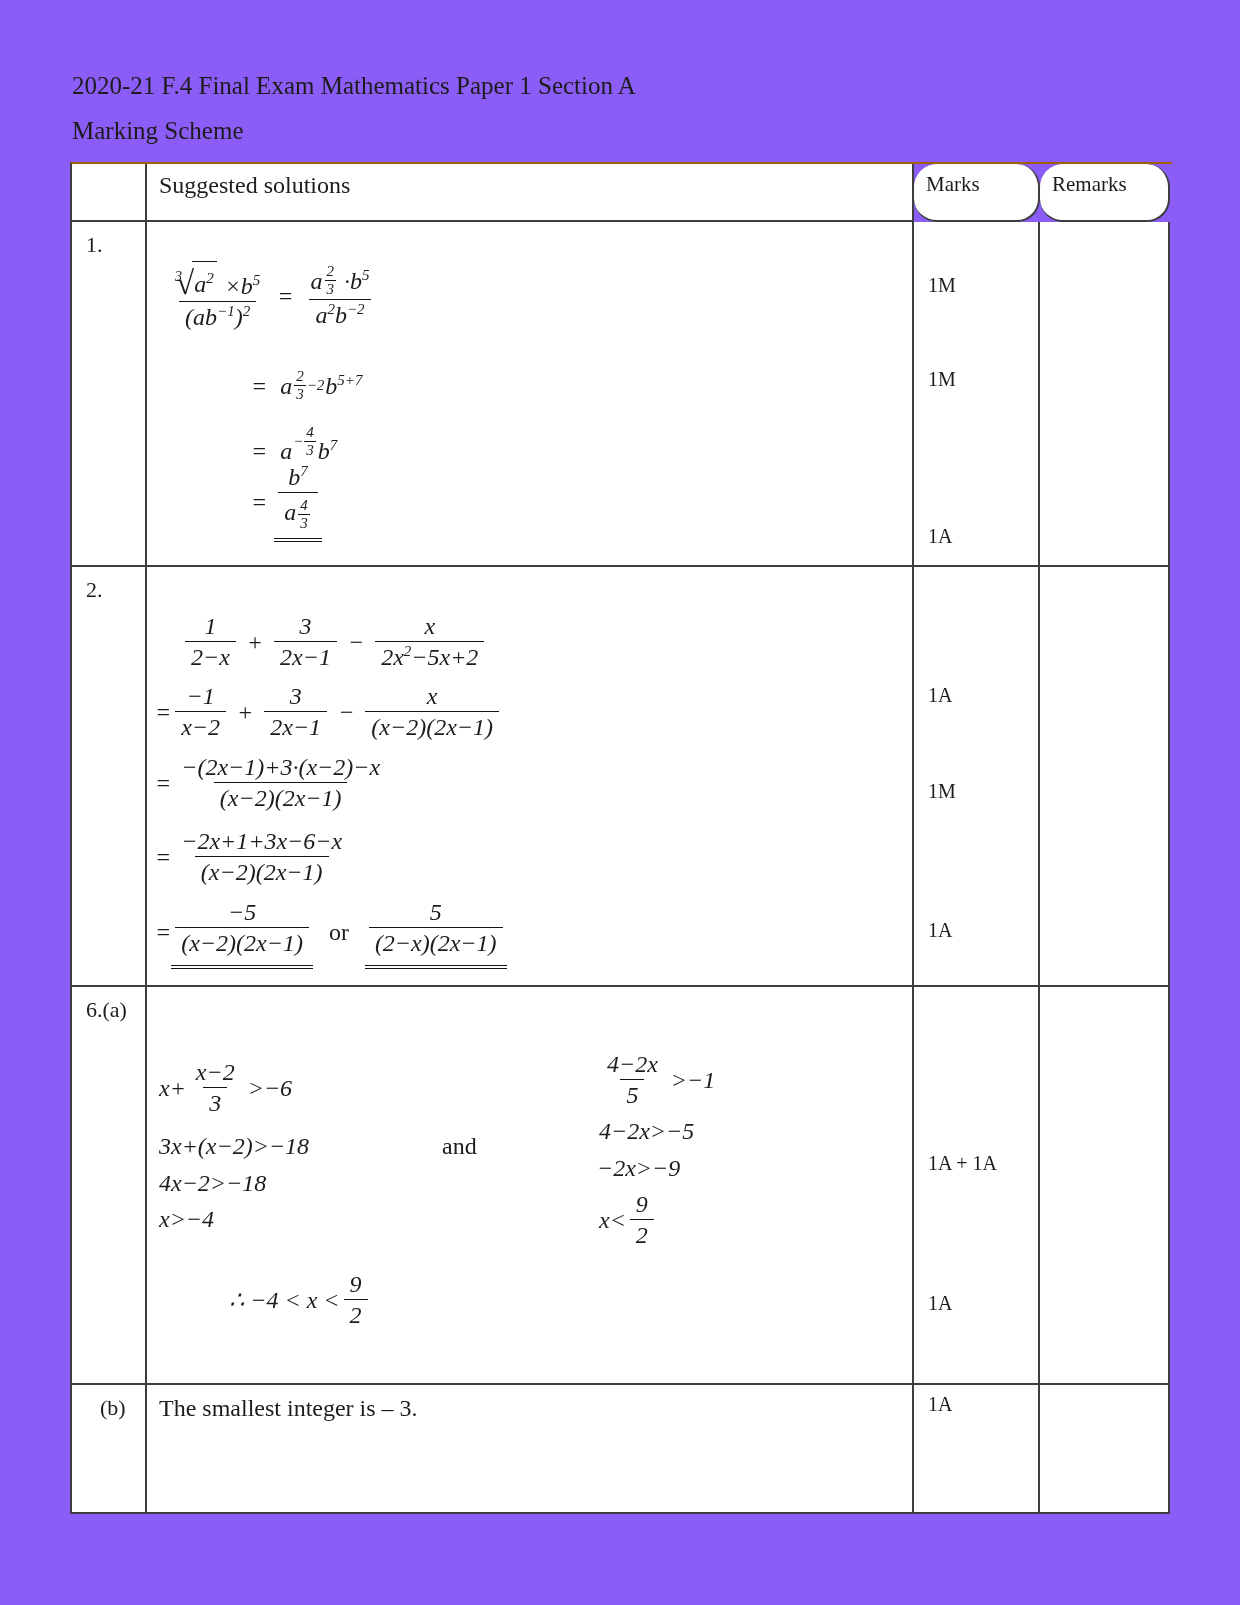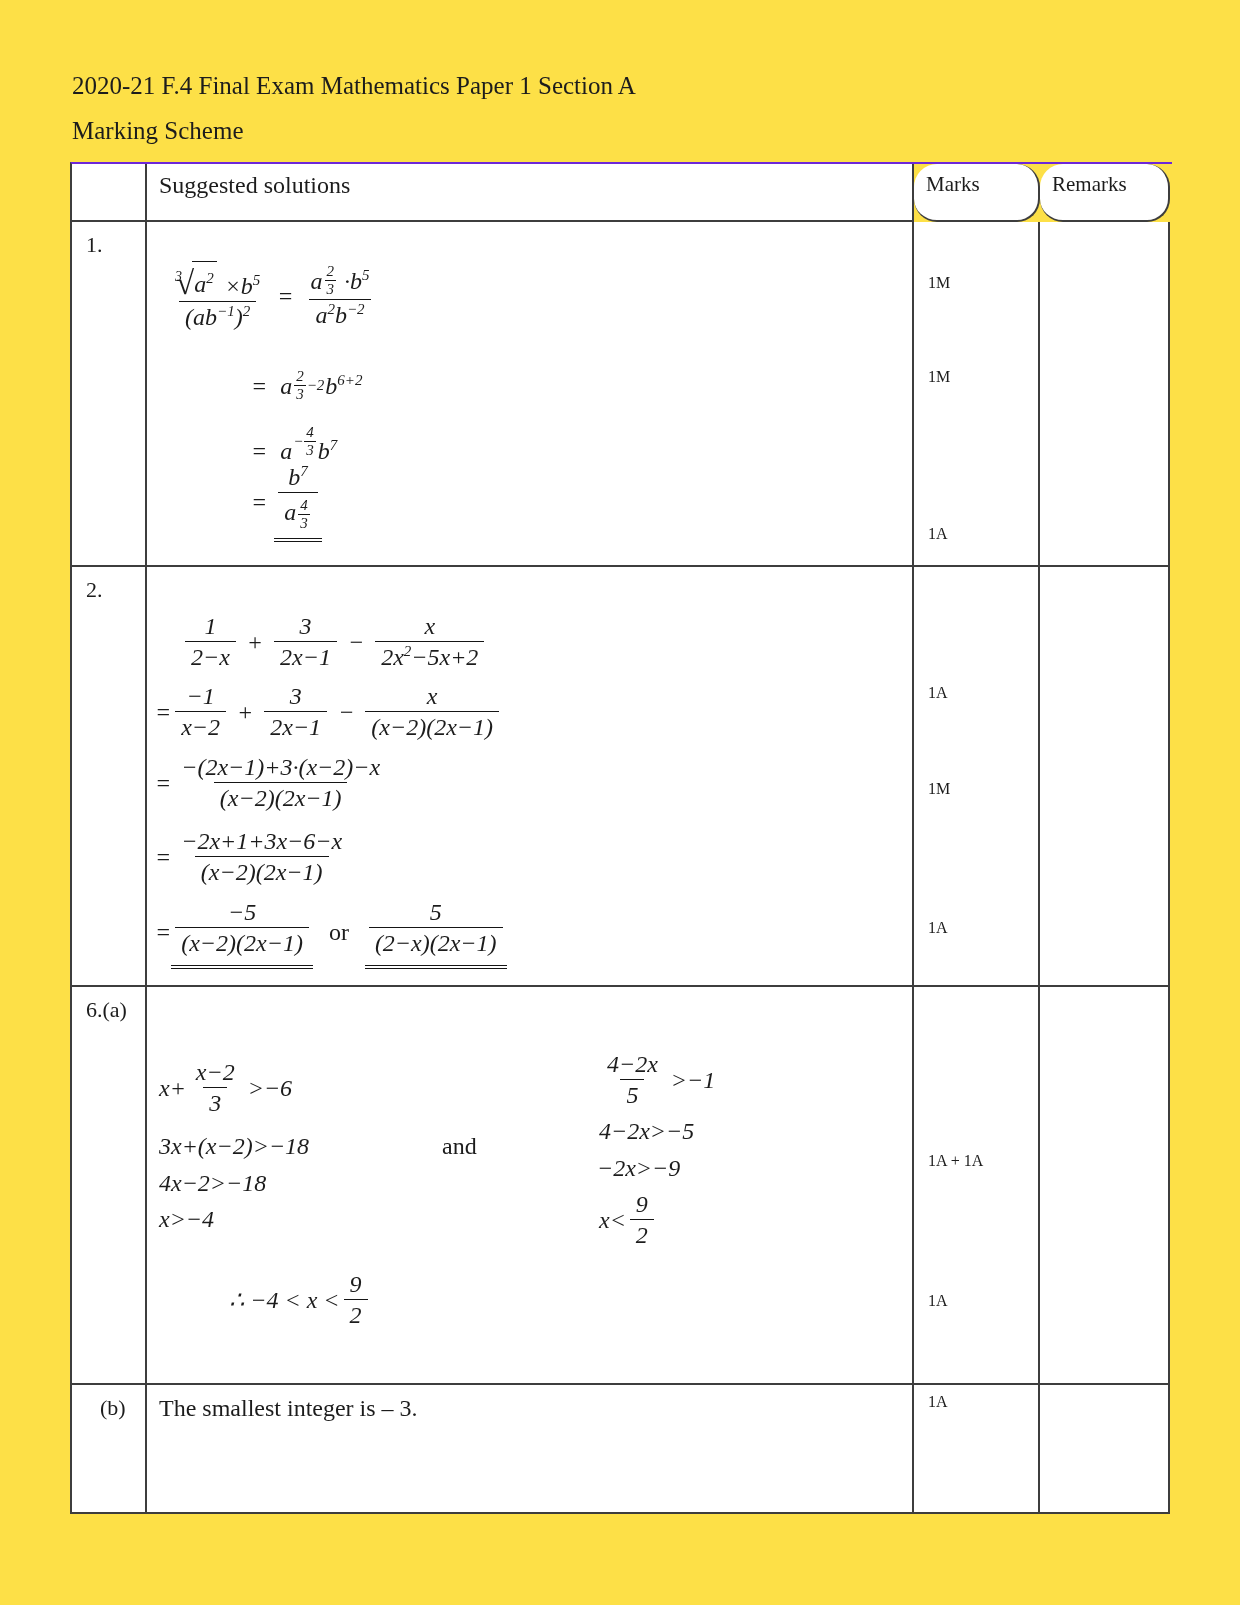--- a/index.html
+++ b/index.html
@@ -1,29 +1,29 @@
 <!DOCTYPE html>
 <html><head>
 <meta charset="utf-8">
 <style>
   * { margin:0; padding:0; box-sizing:border-box; }
   body { background:#e8e8e8; font-family:"Liberation Serif", serif; }
   .page {
-    position:relative; width:1240px; height:1605px; background:#fde047;
+    position:relative; width:1240px; height:1605px; background:#8b5cf6;
     color:#1c1c1c; overflow:hidden; margin:0 auto;
   }
   .doc-title { position:absolute; left:72px; top:72px; font-size:25px; white-space:nowrap; }
   .doc-subtitle { position:absolute; left:72px; top:117px; font-size:25px; white-space:nowrap; }
 
   .sheet-table {
     position:absolute; left:70px; top:162px; width:1102px;
     display:grid;
     grid-template-columns:75px 767px 126px 130px;
     grid-template-rows:58px 345px 420px 398px 129px;
-    border-top:2px solid #6d28d9; border-left:2px solid #3d3d3d;
+    border-top:2px solid #a16207; border-left:2px solid #3d3d3d;
   }
   .cell { border-right:2px solid #3d3d3d; border-bottom:2px solid #3d3d3d; position:relative; background:#fff; }
   .hdr-sol { font-size:24px; padding:8px 0 0 12px; }
   .hdr-small { font-size:21px; padding:8px 0 0 12px;border-radius:23px; }
   .qnum { font-size:22px; padding:10px 0 0 14px; }
   .qnum-b { font-size:22px; padding:10px 0 0 28px; }
 
   .line { position:absolute; display:flex; align-items:center; white-space:nowrap; }
   .math { font-style:italic; font-size:24px; }
   .plain { font-style:normal; font-size:24px; }
@@ -44,21 +44,21 @@
 
   
   .sq { display:inline-flex; align-items:flex-end; margin-right:2px; }
   .si { font-size:14px; margin-right:-6px; transform:translateY(-13px); }
   .ss { font-style:normal; font-size:33px; line-height:0.92; }
   .sr { border-top:1.8px solid #151515; padding:8px 3px 0 2px; margin-left:-2px; }
 
   
   .dul { display:inline-block; border-bottom:4px double #151515; padding-bottom:5px; }
 
-  .mark { position:absolute; left:14px; font-size:16px; white-space:nowrap; }
+  .mark { position:absolute; left:14px; font-size:20px; white-space:nowrap; }
 </style>
 </head>
 <body>
 
 <div class="page">
 
   <div class="doc-title">2020-21 F.4 Final Exam Mathematics Paper 1 Section A</div>
   <div class="doc-subtitle">Marking Scheme</div>
 
   <div class="sheet-table">
@@ -112,21 +112,21 @@
 
       <div class="line math" style="left:104px; top:146px;">
         <span class="r">
           <span>=</span>
           <span style="margin-left:7px;">a</span><span class="mx">
               <span class="mf">
                 <span class="mfn">2</span>
                 <span class="mfd">3</span>
               </span>
               <span>−2</span>
-            </span><span>b</span><sup class="e">6+2</sup>
+            </span><span>b</span><sup class="e">5+7</sup>
         </span>
       </div>
 
       <div class="line math" style="left:104px; top:202px;">
         <span class="r">
           <span>=</span>
           <span style="margin-left:7px;">a</span><span class="mx">
               <span>−</span>
               <span class="mf">
                 <span class="mfn">4</span>

